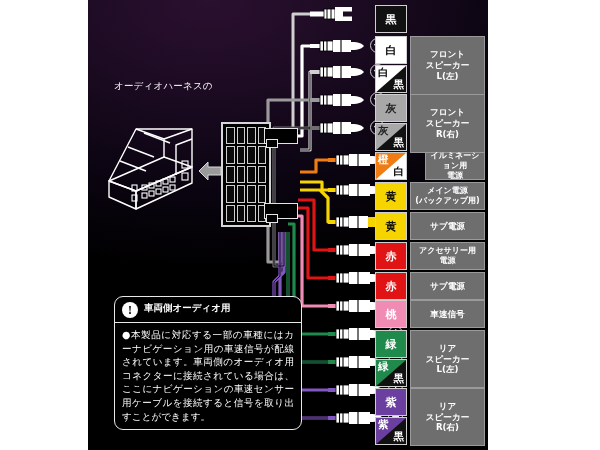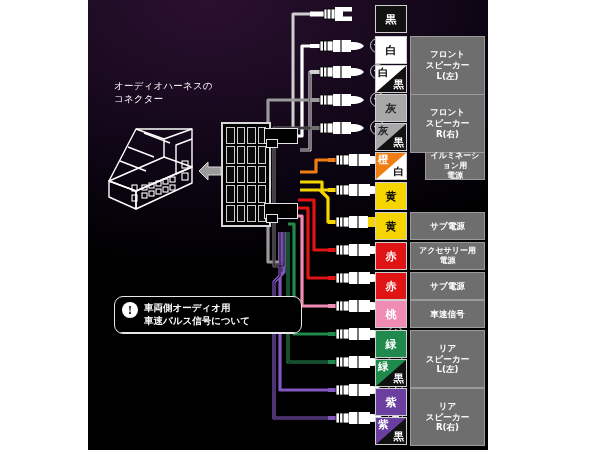--- a/index.html
+++ b/index.html
@@ -74,21 +74,20 @@
   .lb.small{font-size:8px;}
 </style>
 </head>
 <body>
 
 <div id="root">
   <div class="panel">
 
     <div class="conn-label">
       <div>オーディオハーネスの</div>
-      <div>コネクター</div>
     </div>
 
     <svg class="connector-art" viewBox="0 0 118 92">
       <g fill="none" stroke="#ffffff" stroke-width="1.4" stroke-linejoin="round">
         <path d="M3 58 L30 6 L86 6 L86 16"></path>
         <path d="M3 58 L3 74 L30 86 L30 68 Z"></path>
         <path d="M30 68 L86 44 L86 60 L30 86 Z"></path>
         <path d="M3 58 L30 68 L86 44 L58 34 Z"></path>
         <path d="M30 6 L58 16 L58 34"></path>
         <path d="M58 16 L86 6"></path>
@@ -344,23 +343,23 @@
       <path d="M42 4 C50 4 53 6 55 8 C53 10 50 12 42 12 Z" fill="#fff"></path>
       <line x1="30" y1="2" x2="30" y2="14" stroke="#000" stroke-width="1.1"></line>
     </svg>
     <div class="pol" style="left:300px;top:410px;"><i>−</i></div>
 
     <div class="note">
       <div class="note-hd">
         <div class="note-ico">!</div>
         <div class="note-hd-tx">
           <div>車両側オーディオ用</div>
-          <div>車速パルス信号について</div>
-        </div>
-      </div>
+        </div>
+      </div>
+      <div class="note-bd">●本製品に対応する一部の車種にはカーナビゲーション用の車速信号が配線されています。車両側のオーディオ用コネクターに接続されている場合は、ここにナビゲーションの車速センサー用ケーブルを接続すると信号を取り出すことができます。</div>
     </div>
 
     <div class="legend">
 
       <div class="lrow" style="top:5px;height:28px;width:110px;">
         <div class="sw" style="background:#111111;color:#ffffff;">
             <span>黒</span>
           </div>
       </div>
 
@@ -409,20 +408,22 @@
           <span class="c2" style="color:#000000;">白</span>
         </div>
         <div class="lb small" style="white-space:pre-line;margin-left:18px;"><span>イルミネーション用
 電源</span></div>
       </div>
 
       <div class="lrow" style="top:182px;height:28px;width:110px;">
         <div class="sw" style="background:#f5d400;color:#111111;">
             <span>黄</span>
           </div>
+        <div class="lb small" style="white-space:pre-line;"><span>メイン電源
+(バックアップ用)</span></div>
       </div>
 
       <div class="lrow" style="top:212px;height:28px;width:110px;">
         <div class="sw" style="background:#f5d400;color:#111111;">
             <span>黄</span>
           </div>
         <div class="lb" style="white-space:pre-line;"><span>サブ電源</span></div>
       </div>
 
       <div class="lrow" style="top:242px;height:28px;width:110px;">

